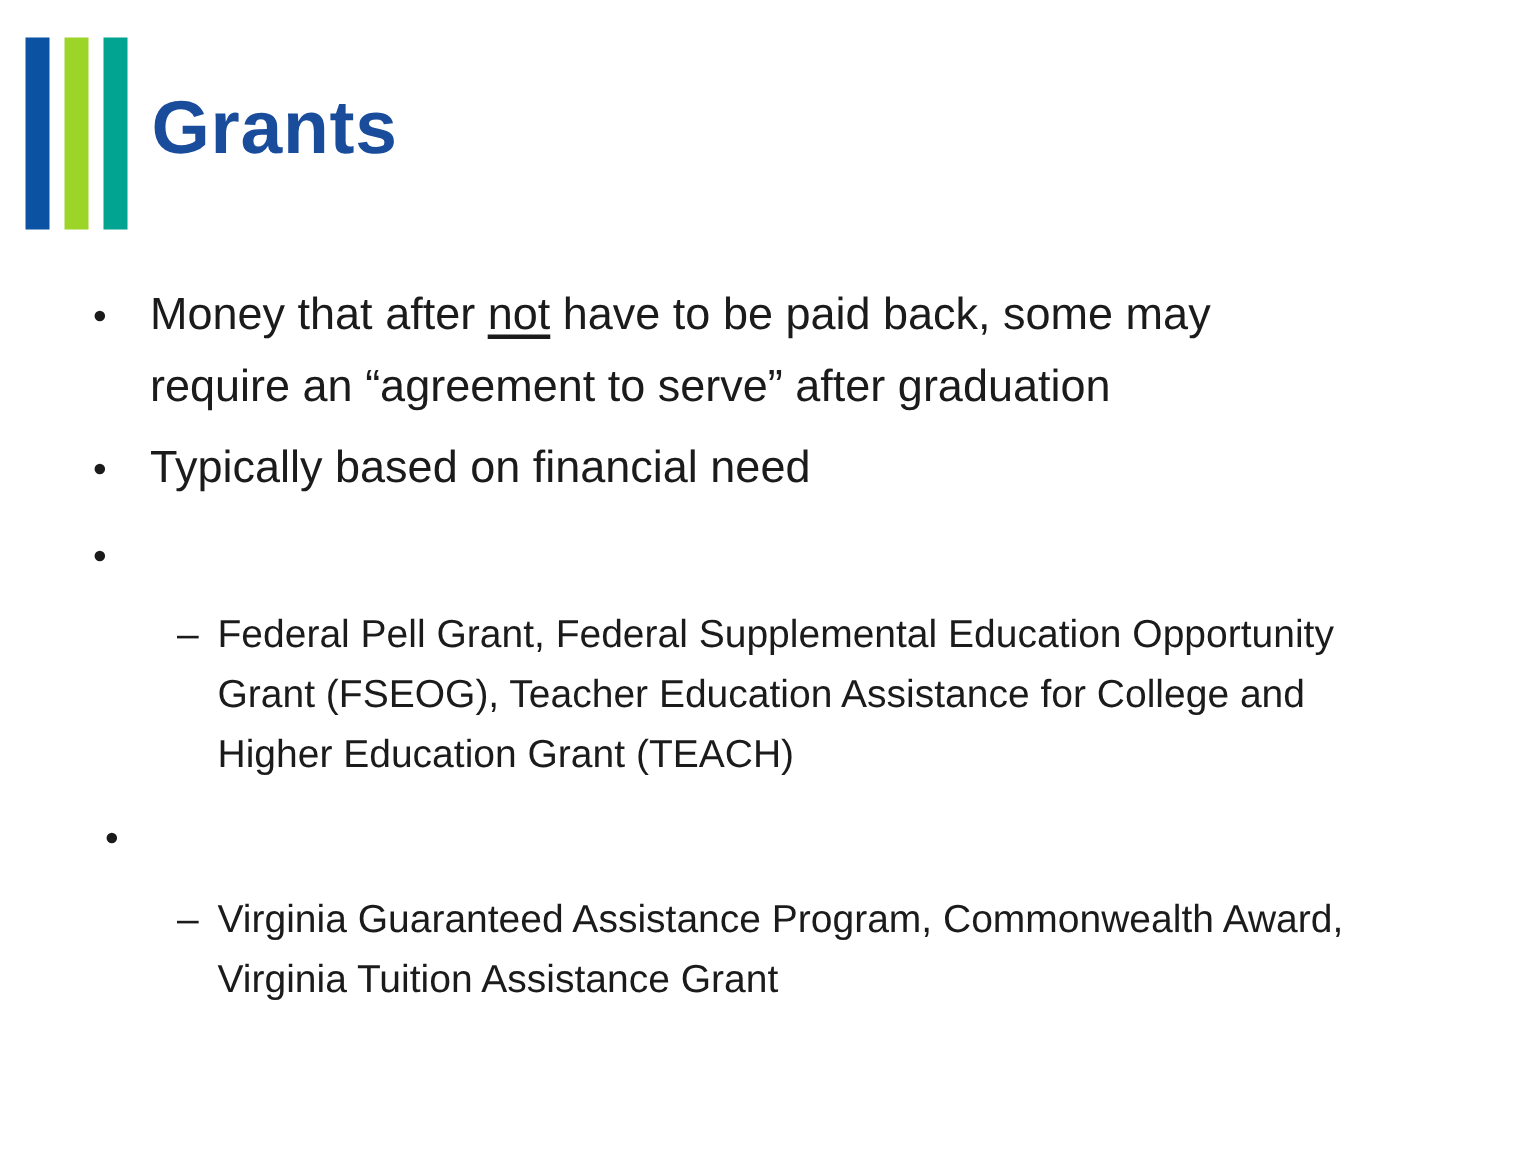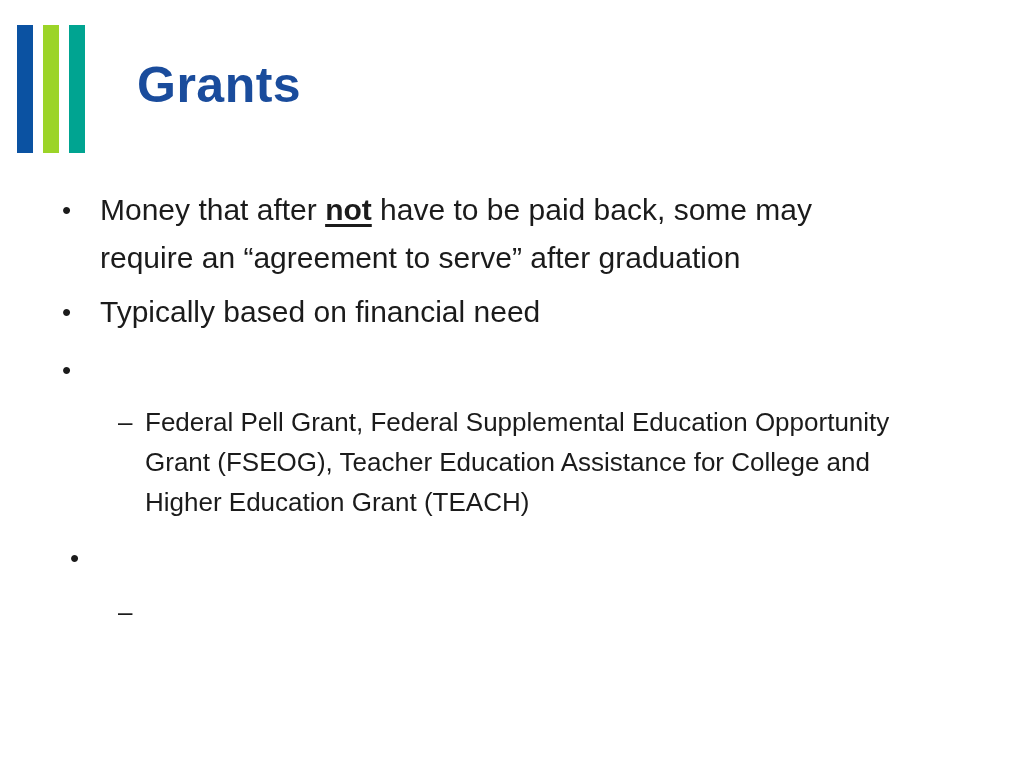--- a/index.html
+++ b/index.html
@@ -28,21 +28,20 @@
   .logo .bar { width: 16px; height: 128px; }
 
   
   .slide-title {
     position: absolute;
     left: 101px;
     top: 56px;
     font-size: 50px;
     font-weight: bold;
     letter-spacing: 0.5px;
-    margin-left: 36px;
   }
 
   
   .content {
     position: absolute;
     left: 0;
     top: 186px;
     width: 1024px;
     color: #1b1b1b;
   }
@@ -77,21 +76,21 @@
   .sub-row .btext {
     font-size: 26px;
     line-height: 40px;
     max-width: 805px;
   }
   .mb-b1 { margin-bottom: 6px; }
   .mb-b2 { margin-bottom: 10px; }
   .mb-b3 { margin-bottom: 8px; }
   .mb-sub1 { margin-bottom: 12px; }
   .mb-b4 { margin-bottom: 10px; }
-  .u { text-decoration: underline; text-underline-offset: 4px; font-weight: bold; }
+  .u { text-decoration: underline; text-underline-offset: 4px; }
 </style>
 </head>
 <body>
 
 <div class="slide">
 
   <div class="logo">
     <div class="bar" style="background: rgb(11, 82, 162);"></div>
     <div class="bar" style="background: rgb(156, 212, 40);"></div>
     <div class="bar" style="background: rgb(0, 164, 145);"></div>
@@ -119,16 +118,17 @@
       <span class="marker">–</span>
       <span class="btext">Federal Pell Grant, Federal Supplemental Education Opportunity Grant (FSEOG), Teacher Education Assistance for College and Higher Education Grant (TEACH)</span>
     </div>
 
     <div class="bullet-row indent-slight mb-b4">
       <span class="marker">•</span>
     </div>
 
     <div class="sub-row">
       <span class="marker">–</span>
+      <span class="btext">Virginia Guaranteed Assistance Program, Commonwealth Award, Virginia Tuition Assistance Grant</span>
     </div>
 
   </div>
 </div>
 
 </body></html>

